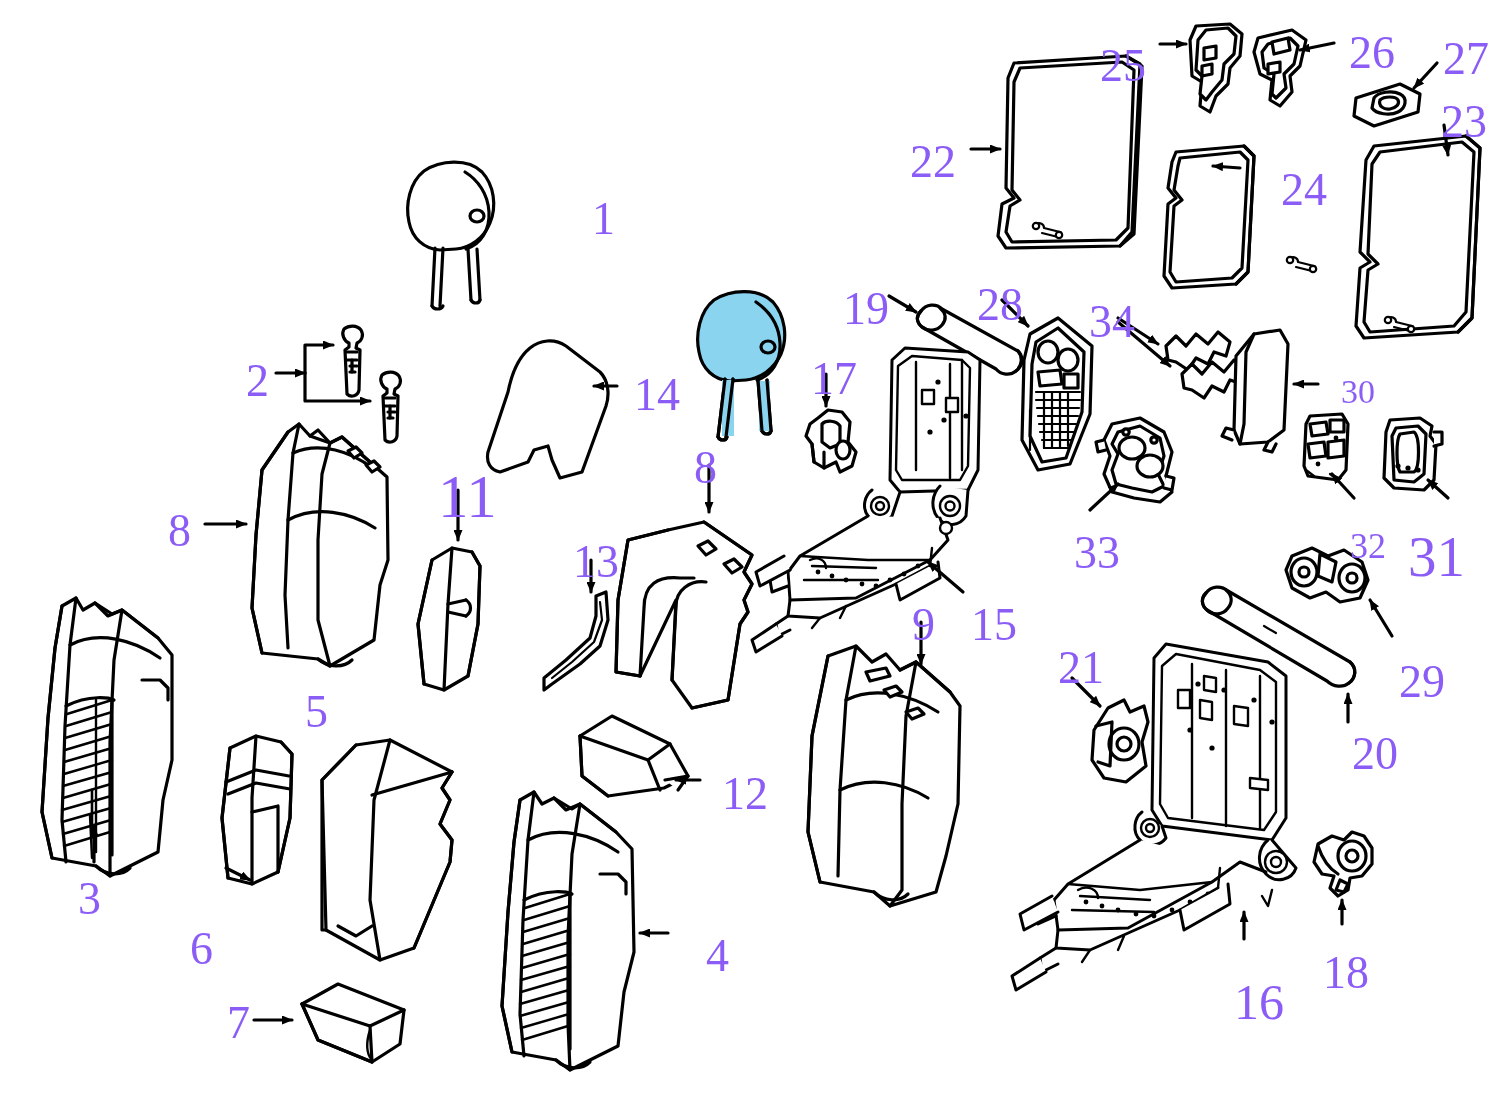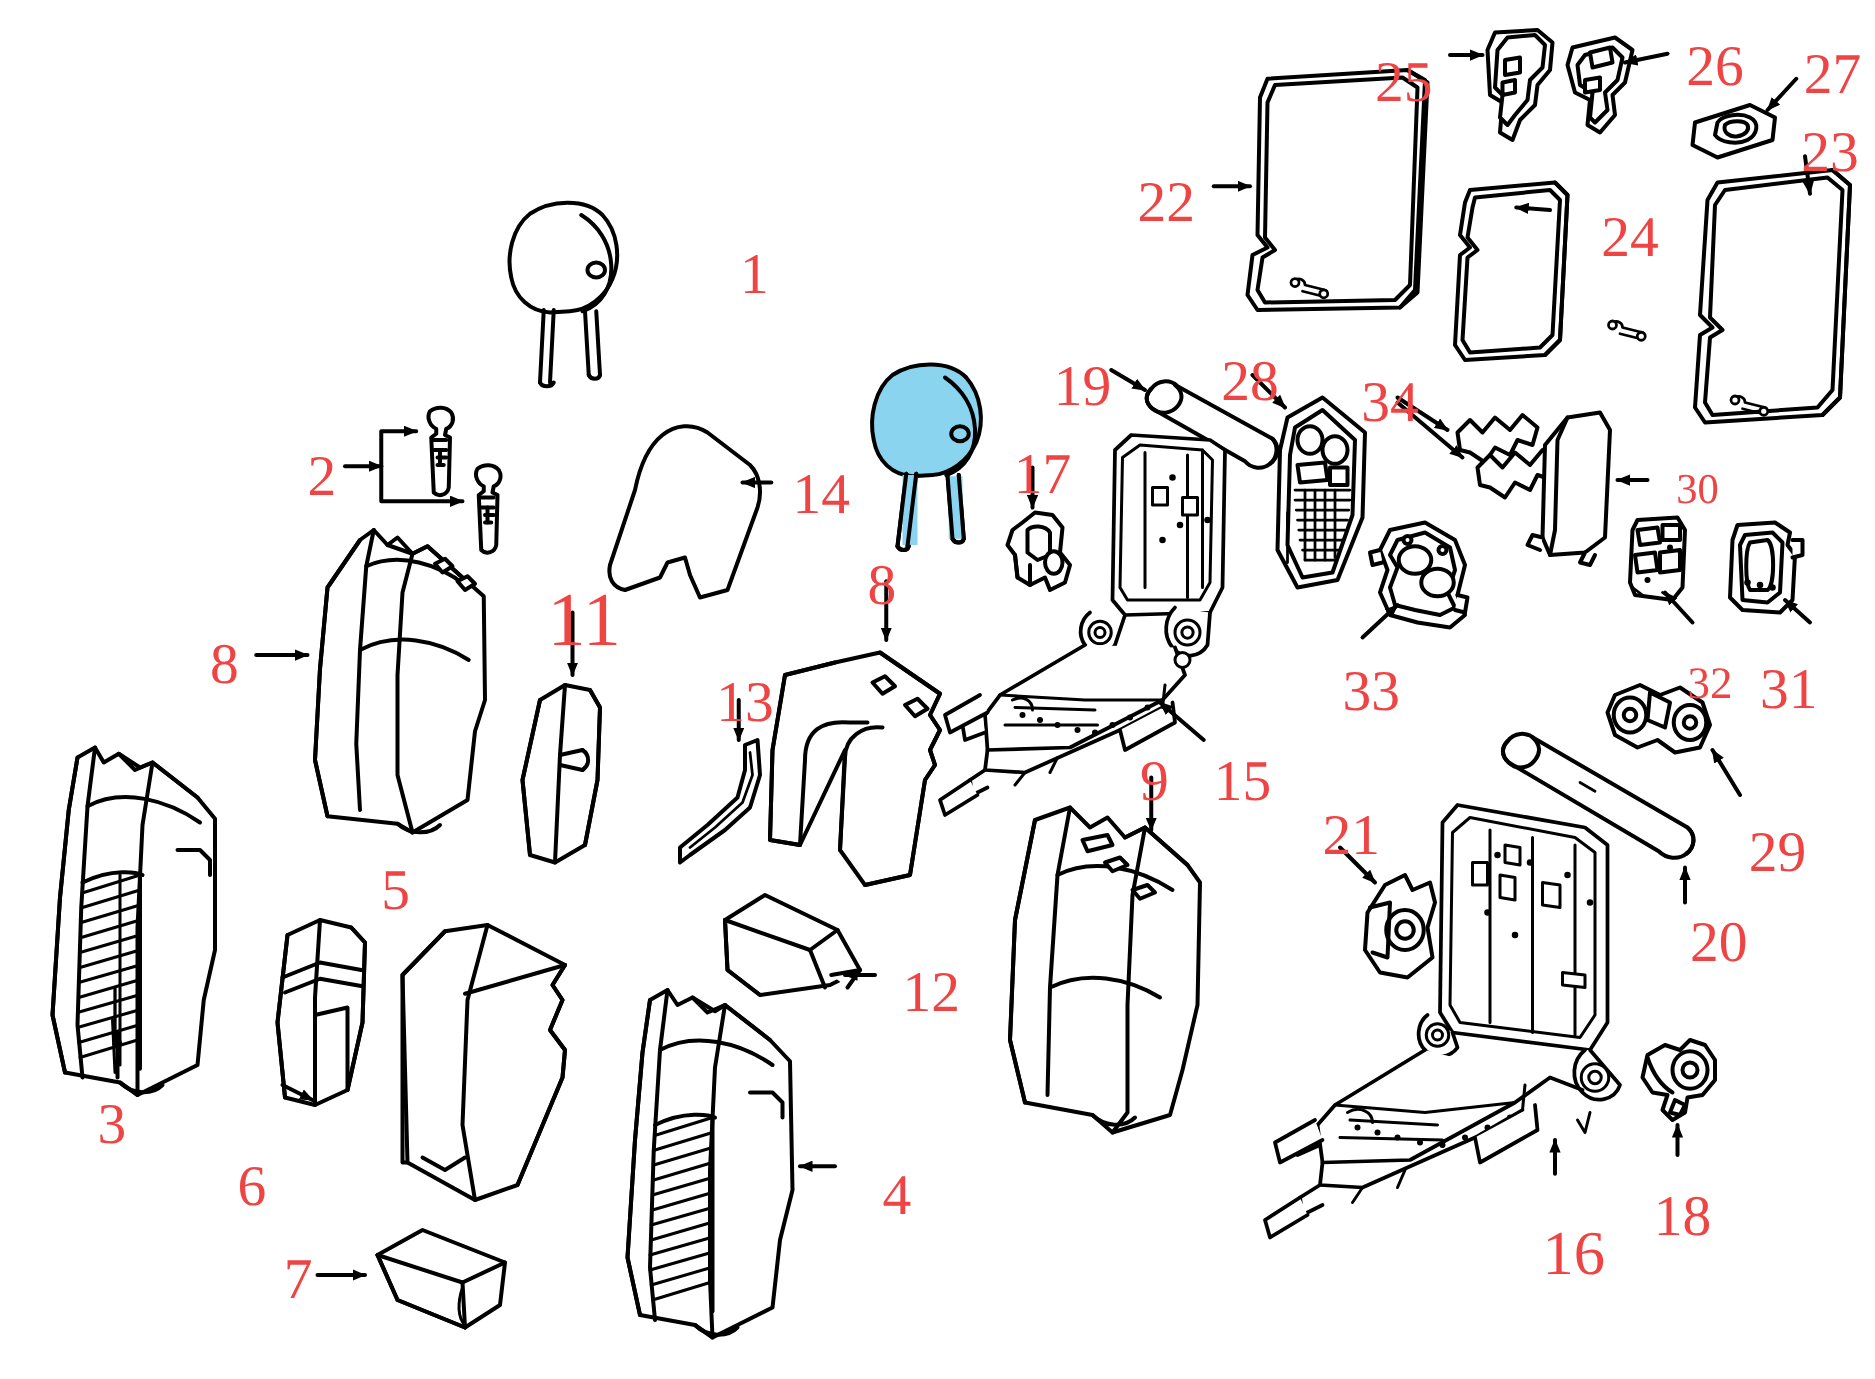--- a/index.html
+++ b/index.html
@@ -1,21 +1,21 @@
 <!DOCTYPE html>
 <html><head>
 <meta charset="utf-8">
 <style>
   html,body{margin:0;padding:0;background:#fff;}
   body{width:1500px;height:1103px;overflow:hidden;
        font-family:"Liberation Serif",serif;}
   #stage{position:relative;width:1500px;height:1103px;background:#ffffff;}
   #art{position:absolute;inset:0;}
   .lbl{position:absolute;font-family:"Liberation Serif",serif;font-weight:400;
-       color:#ef4444;line-height:1;white-space:nowrap;}
+       color:#8b5cf6;line-height:1;white-space:nowrap;}
 </style>
 </head>
 <body>
 
 <div id="stage">
 
 <svg id="art" viewBox="0 0 1500 1103" xmlns="http://www.w3.org/2000/svg">
   <defs>
     <marker id="ah" markerWidth="11" markerHeight="9" refX="10" refY="4.5" orient="auto" markerUnits="userSpaceOnUse">
       <path d="M0,0 L11,4.5 L0,9 Z" fill="#000"></path>
@@ -549,18 +549,18 @@
 <div class="lbl" style="left:1058px;top:645px;font-size:46px;">21</div>
 <div class="lbl" style="left:910px;top:139px;font-size:46px;">22</div>
 <div class="lbl" style="left:1441px;top:99px;font-size:46px;">23</div>
 <div class="lbl" style="left:1281px;top:167px;font-size:46px;">24</div>
 <div class="lbl" style="left:1100px;top:43px;font-size:46px;">25</div>
 <div class="lbl" style="left:1349px;top:30px;font-size:46px;">26</div>
 <div class="lbl" style="left:1443px;top:36px;font-size:46px;">27</div>
 <div class="lbl" style="left:977px;top:282px;font-size:46px;text-align:center;">28</div>
 <div class="lbl" style="left:1399px;top:659px;font-size:46px;">29</div>
 <div class="lbl" style="left:1341px;top:375px;font-size:34px;">30</div>
-<div class="lbl" style="left:1408px;top:528px;font-size:46px;">31</div>
+<div class="lbl" style="left:1408px;top:528px;font-size:57px;">31</div>
 <div class="lbl" style="left:1350px;top:528px;font-size:36px;">32</div>
 <div class="lbl" style="left:1074px;top:530px;font-size:46px;">33</div>
 <div class="lbl" style="left:1089px;top:299px;font-size:46px;">34</div>
 
 </div>
 
 </body></html>

